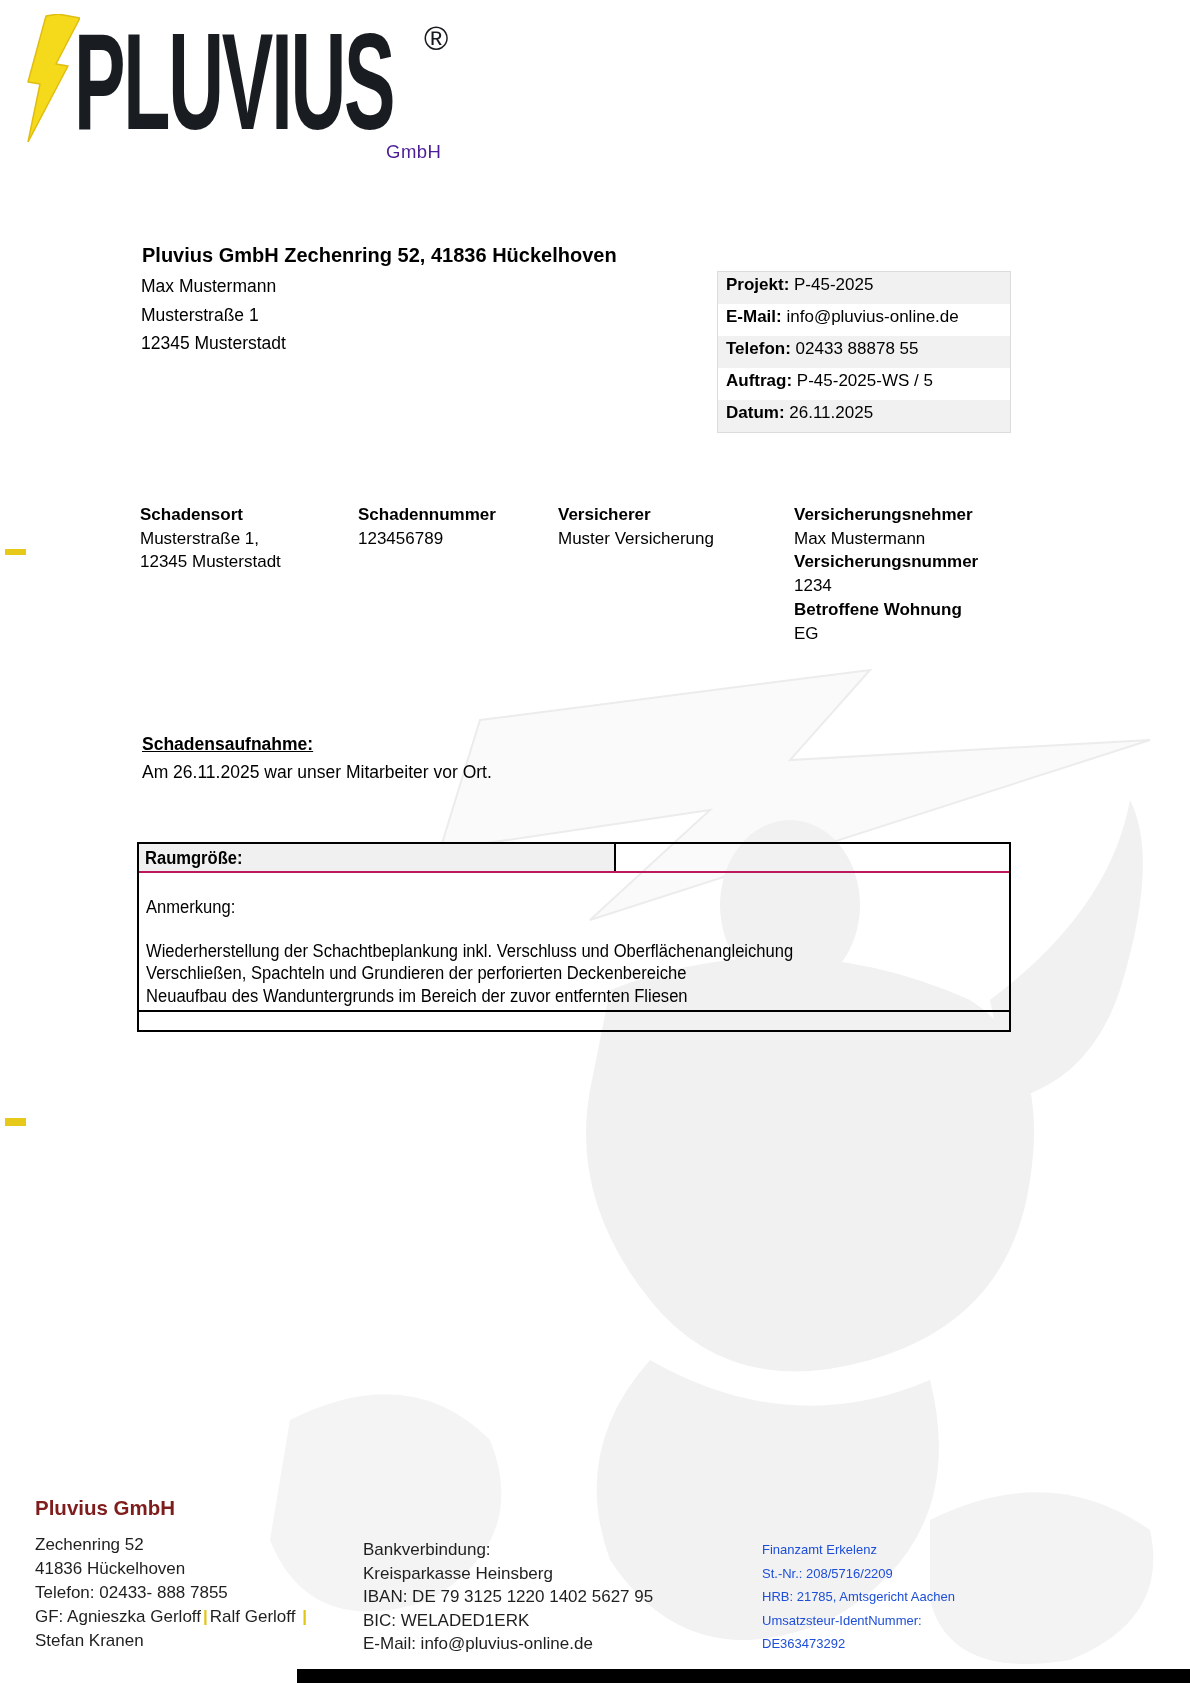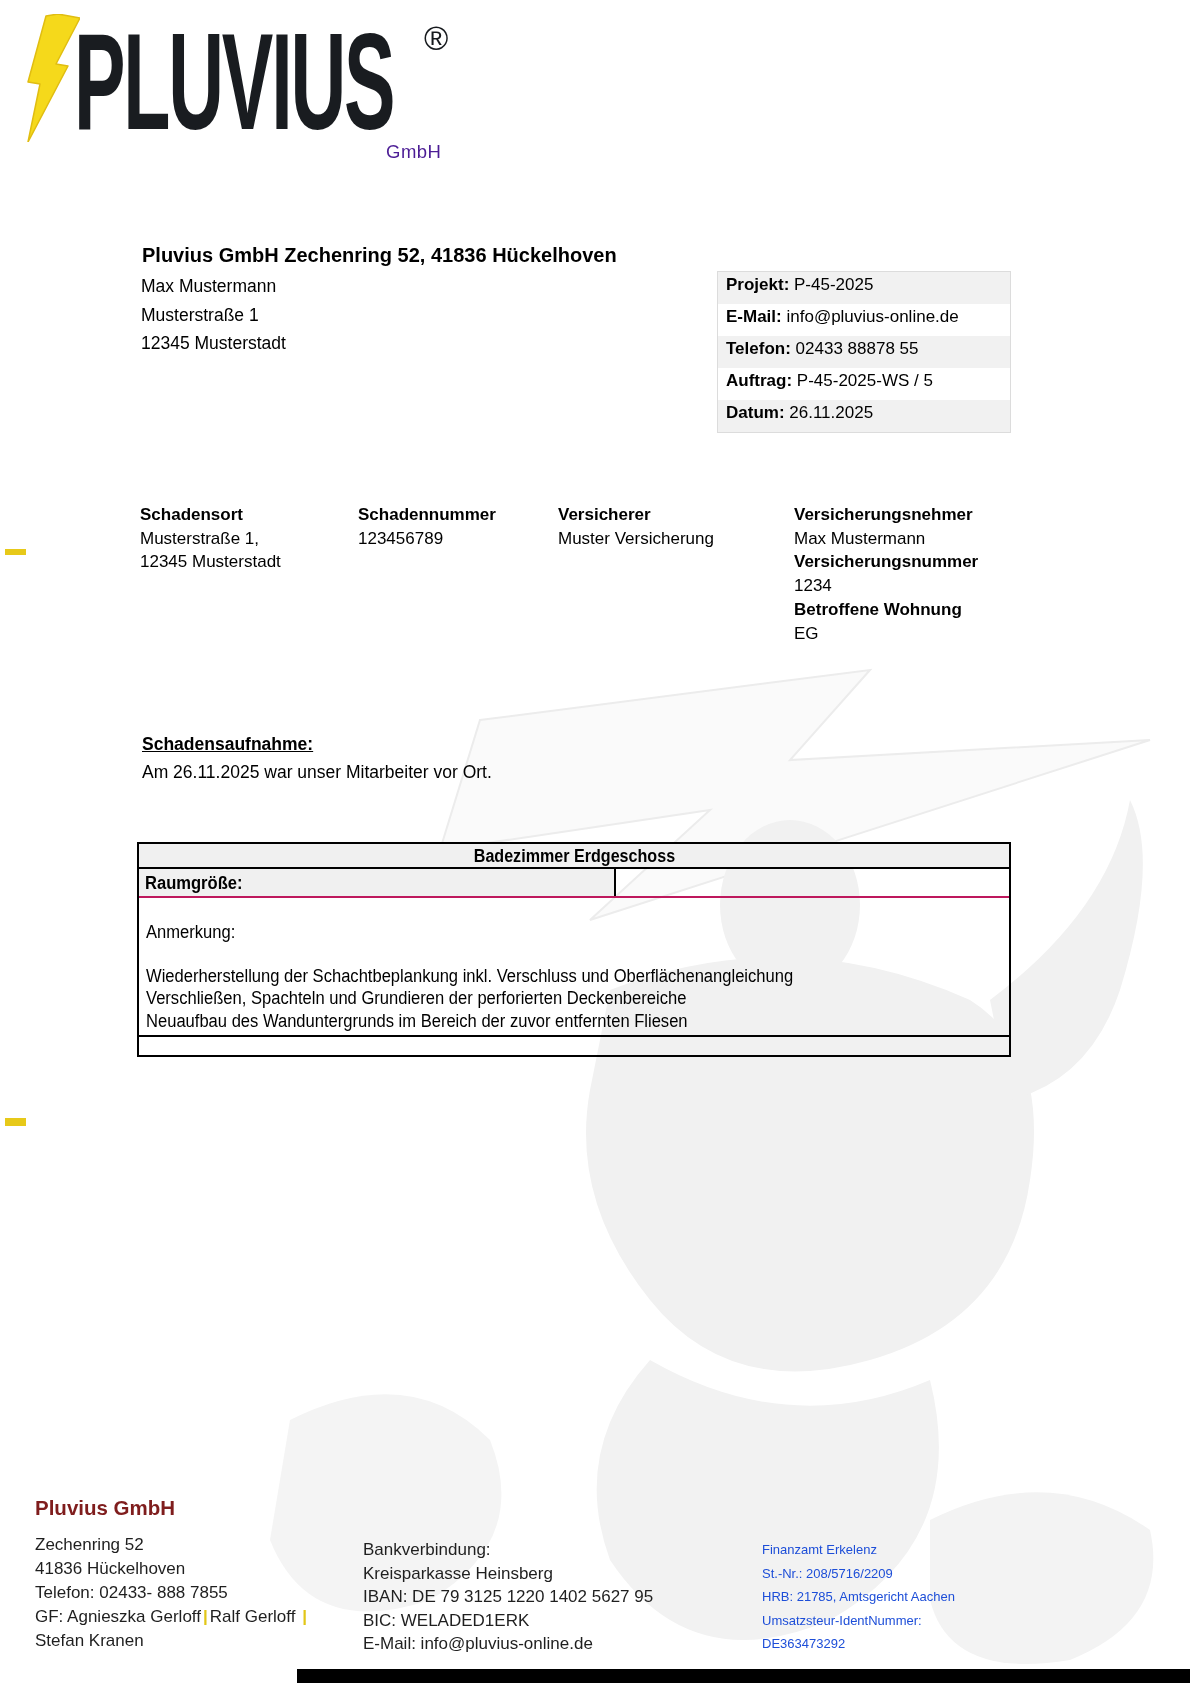--- a/index.html
+++ b/index.html
@@ -151,23 +151,20 @@
     <div class="hd">Betroffene Wohnung</div>
     <div>EG</div>
   </div>
 
   <div class="damage">
     <div class="title">Schadensaufnahme:</div>
     <div class="body">Am 26.11.2025 war unser Mitarbeiter vor Ort.</div>
   </div>
 
   <div class="roomtable">
-    <div class="rt-header">
-      <span class="cond-c">Badezimmer Erdgeschoss</span>
-    </div>
     <div class="rt-sizerow">
       <div class="rt-sizelabel">
         <span class="cond">Raumgröße:</span>
       </div>
       <div class="rt-sizevalue"></div>
     </div>
     <div class="rt-note">
       <div class="nl">
         <span class="cond">Anmerkung:</span>
       </div>

